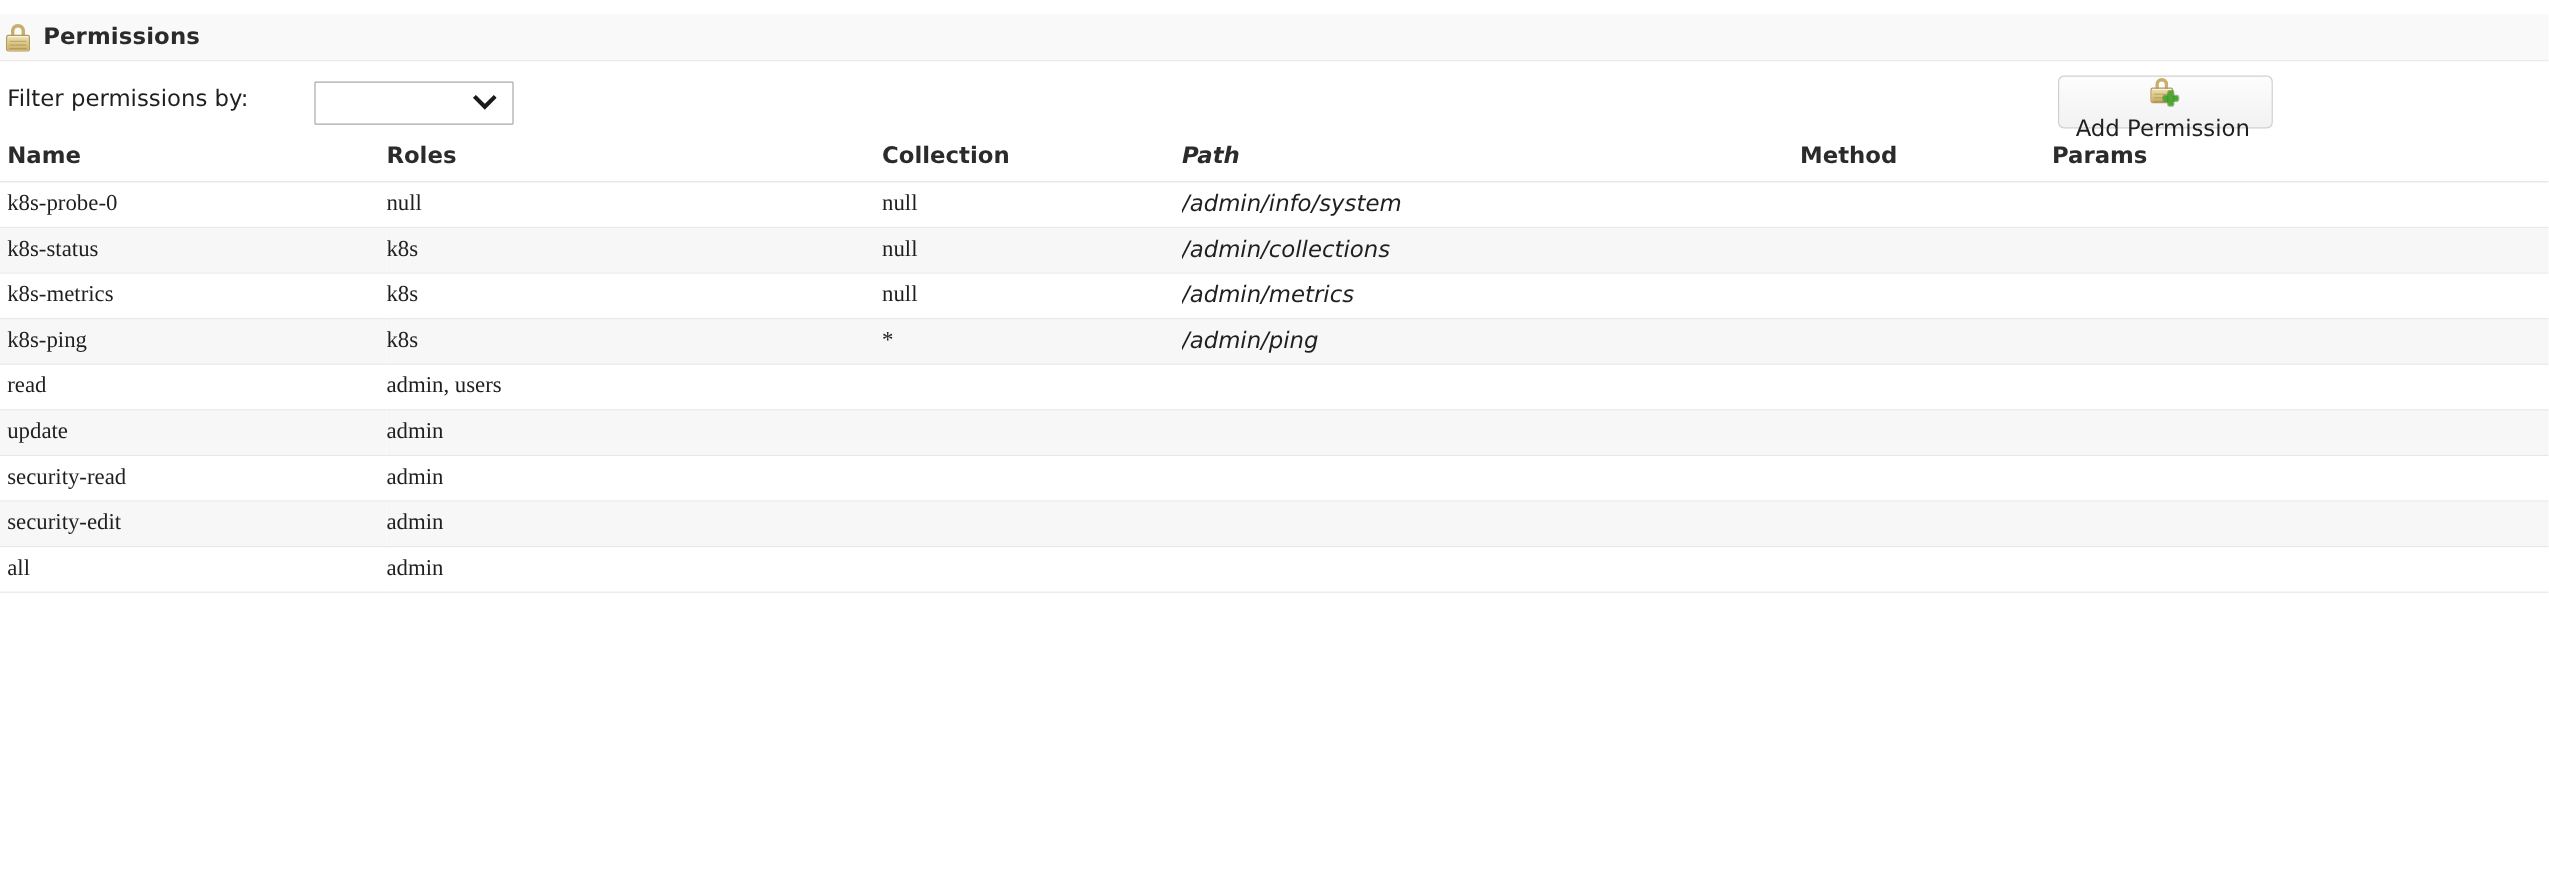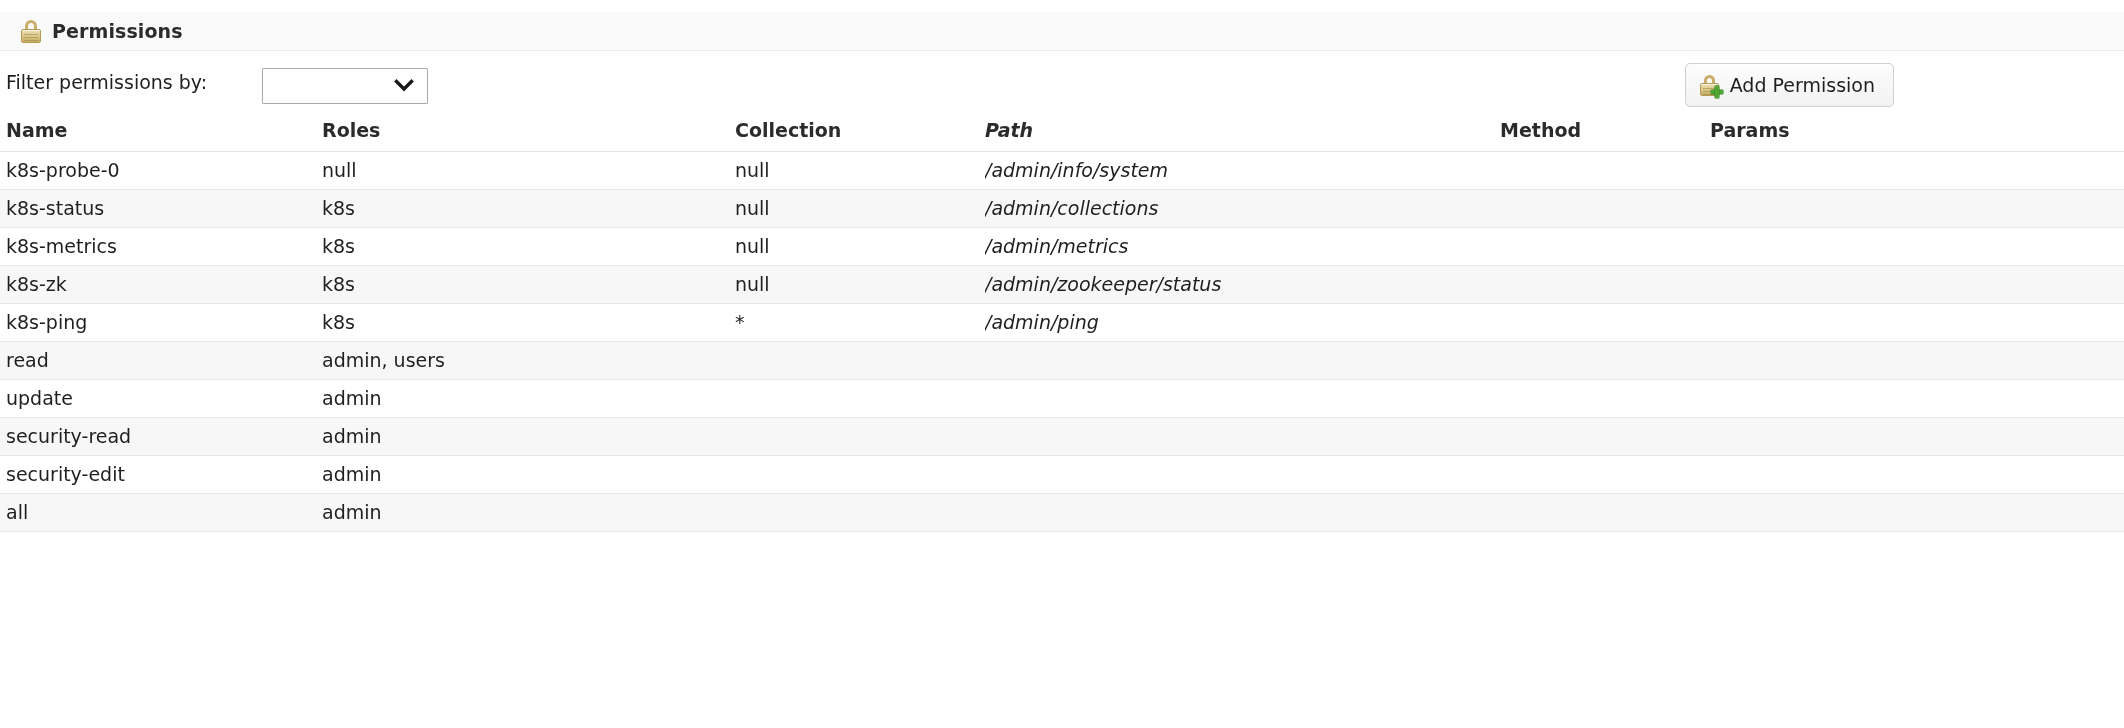--- a/index.html
+++ b/index.html
@@ -14,21 +14,21 @@
   .page { position: relative; width: 2124px; height: 728px; overflow: hidden; background:#fff; }
 
   
   .section-header {
     position: absolute;
     left: 0; top: 12px; width: 2124px; height: 39px;
     background: #f9f9f9;
     border-bottom: 1px solid #eceaea;
     display: flex;
     align-items: center;
-    padding-left: 20px;
+    padding-left: 4px;
   }
   .section-title {
     font-size: 19px;
     font-weight: bold;
     color: #2b2b2b;
     letter-spacing: .1px;
     margin-left: 10px;
   }
 
   
@@ -124,20 +124,21 @@
     gap: 10px;
     padding: 0 18px 0 14px;
     background: linear-gradient(180deg,#fdfdfd 0%, #f2f2f2 100%);
     border: 1px solid #cfcfcf;
     border-radius: 5px;
     font-size: 19px;
     color: #1f1f1f;
     cursor: pointer;
     font-family: "DejaVu Sans", "Liberation Sans", sans-serif;
     white-space: nowrap;
+    flex-direction: column;
   }
 
   
   .perm-table {
     position: absolute;
     left: 0; top: 115px;
     width: 2124px;
     border-collapse: collapse;
     table-layout: fixed;
     font-size: 19px;
@@ -154,20 +155,21 @@
   }
   .perm-table td {
     color: #1f1f1f;
     height: 38px;
     padding: 0;
     border-bottom: 1px solid #e8e8e8;
     vertical-align: middle;
     white-space: nowrap;
     overflow: hidden;
     text-overflow: ellipsis;
+    font-family: Liberation Serif, serif;
   }
   .perm-table tbody tr:nth-child(even) { background: #f7f7f7; }
   .perm-table tbody tr:nth-child(odd)  { background: #ffffff; }
 
   .c-name       { width: 322px; padding-left: 6px !important; }
   .c-roles      { width: 413px; }
   .c-collection { width: 250px; }
   .c-path       { width: 515px; font-style: italic; }
   .c-method     { width: 210px; }
   .c-params     { width: 414px; }
@@ -239,28 +241,20 @@
         </tr>
         <tr>
           <td class="c-name">k8s-metrics</td>
           <td class="c-roles">k8s</td>
           <td class="c-collection">null</td>
           <td class="c-path">/admin/metrics</td>
           <td class="c-method"></td>
           <td class="c-params"></td>
         </tr>
         <tr>
-          <td class="c-name">k8s-zk</td>
-          <td class="c-roles">k8s</td>
-          <td class="c-collection">null</td>
-          <td class="c-path">/admin/zookeeper/status</td>
-          <td class="c-method"></td>
-          <td class="c-params"></td>
-        </tr>
-        <tr>
           <td class="c-name">k8s-ping</td>
           <td class="c-roles">k8s</td>
           <td class="c-collection">*</td>
           <td class="c-path">/admin/ping</td>
           <td class="c-method"></td>
           <td class="c-params"></td>
         </tr>
         <tr>
           <td class="c-name">read</td>
           <td class="c-roles">admin, users</td>

